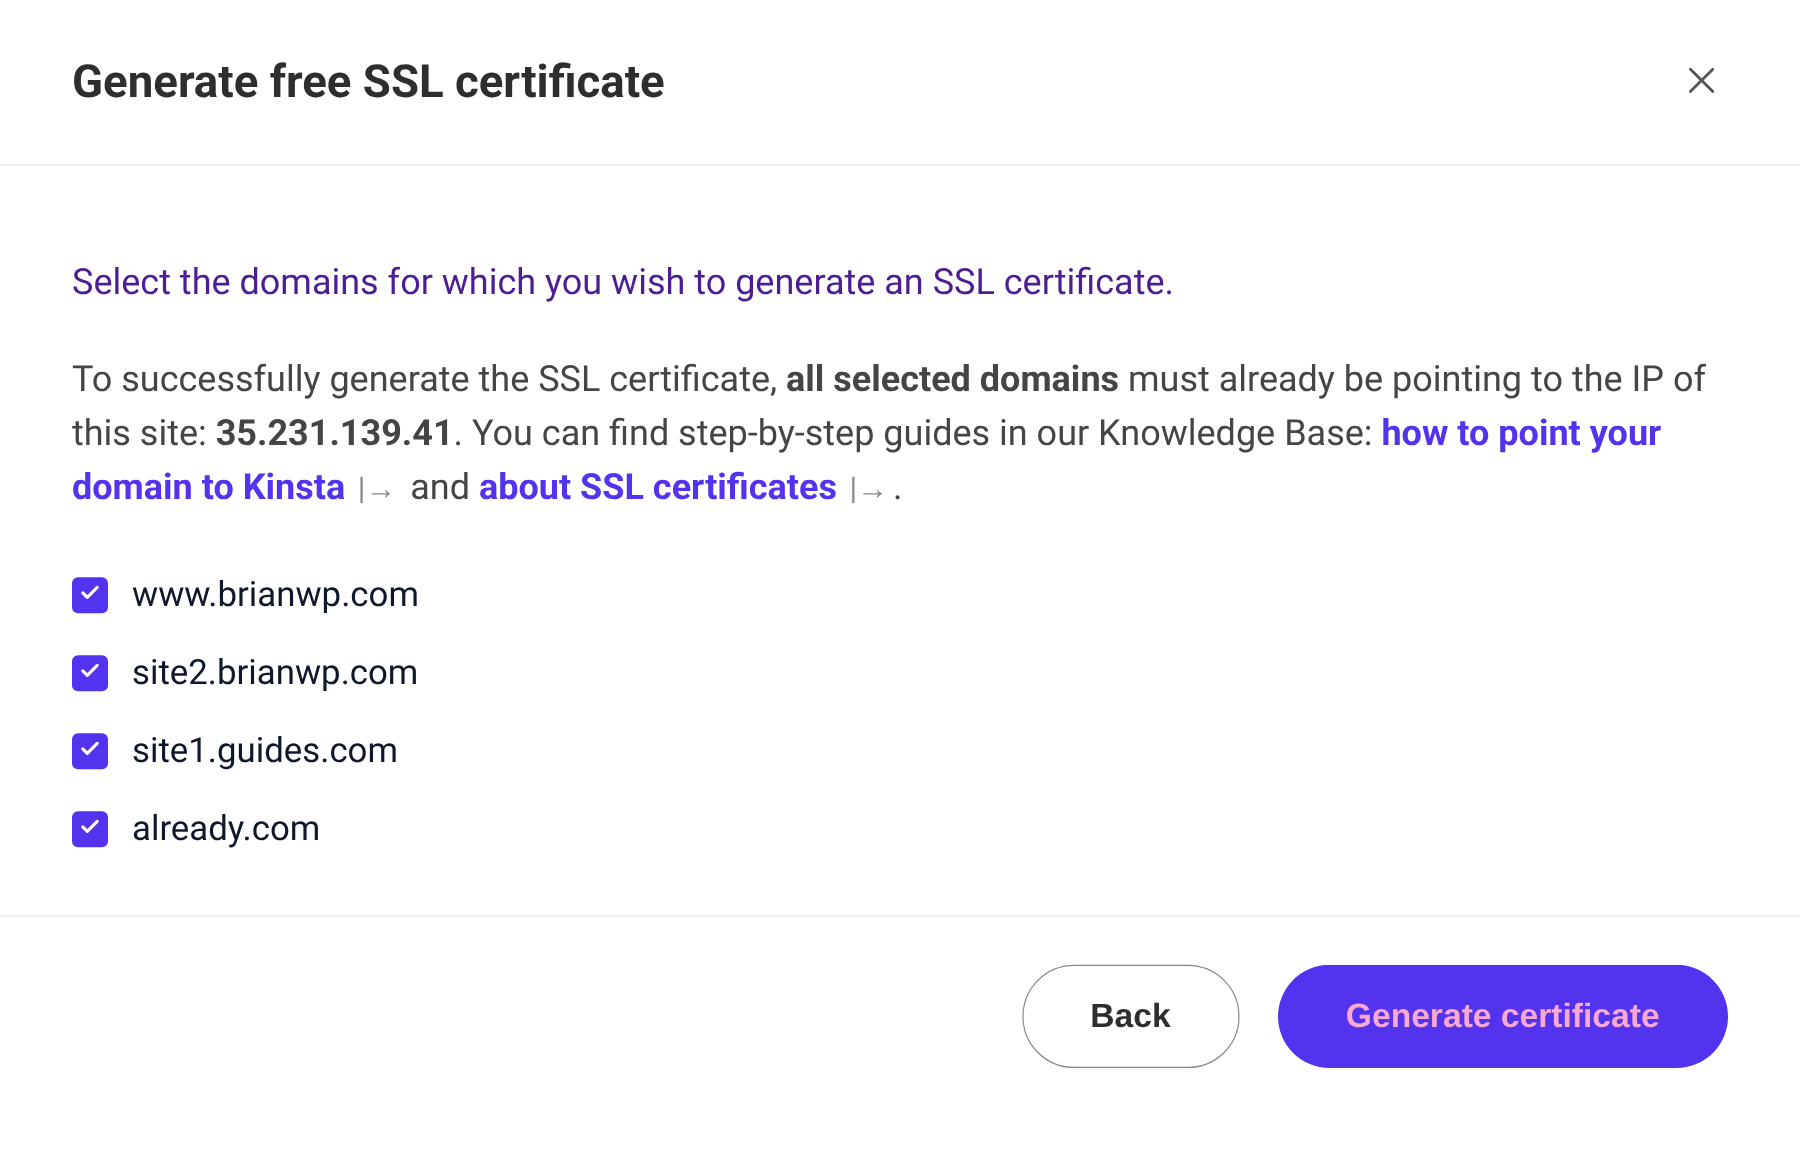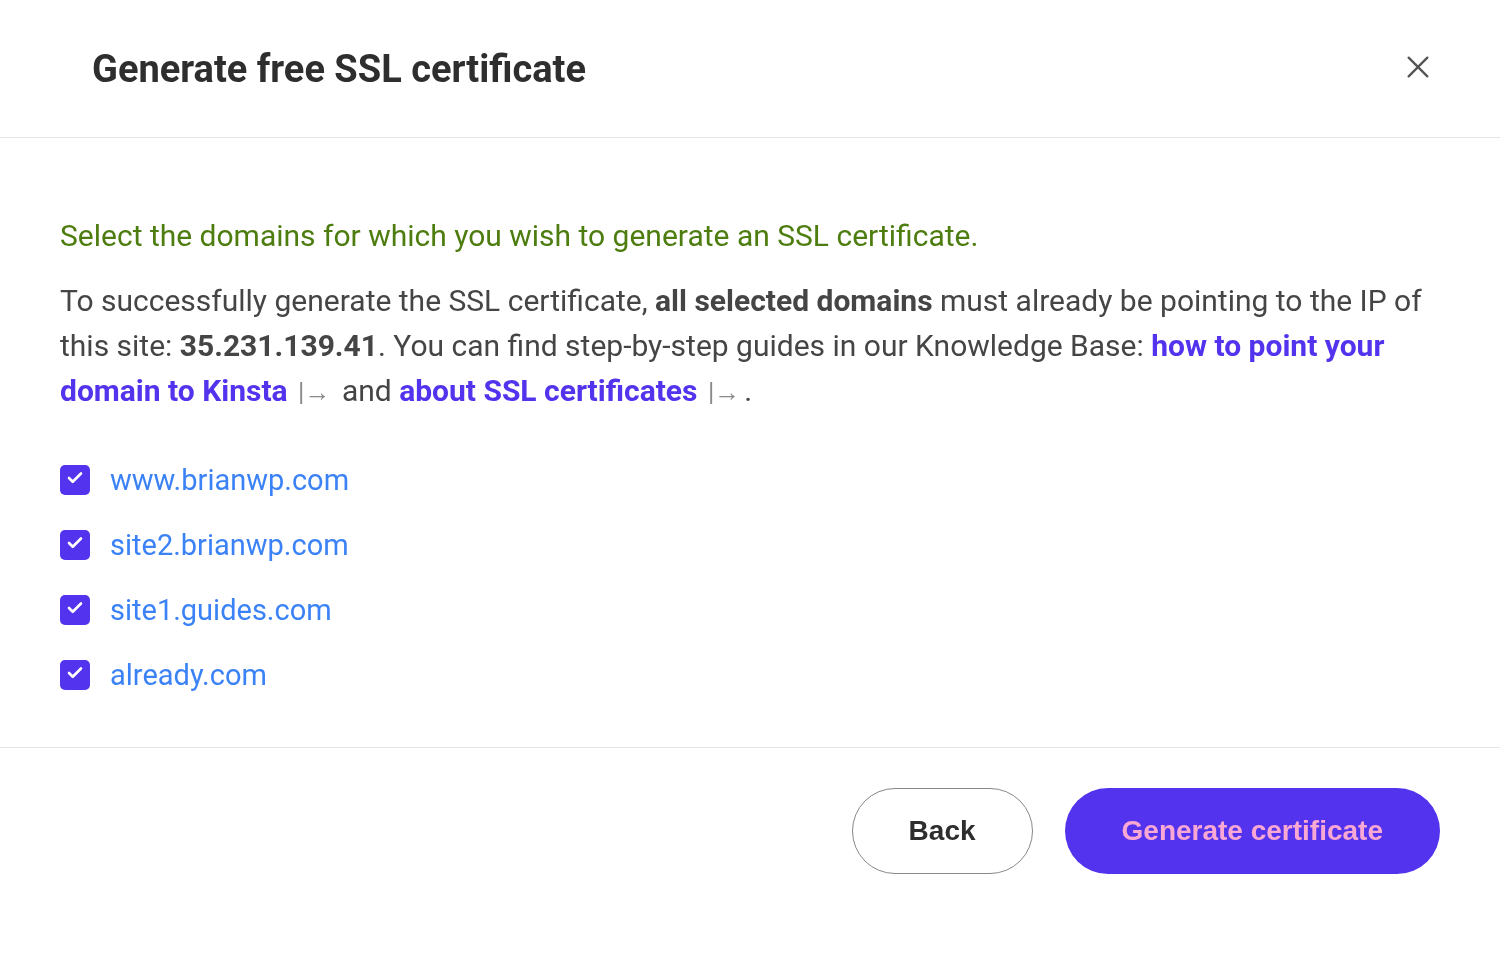--- a/index.html
+++ b/index.html
@@ -12,21 +12,21 @@
       background: #fff;
       color: #2e2e2e;
       width: 1500px;
       height: 978px;
       position: relative;
     }
     .modal-header {
       display: flex;
       justify-content: space-between;
       align-items: center;
-      padding: 45px 60px 45px 92px;
+      padding: 45px 60px 45px 60px;
       border-bottom: 1px solid #e5e5e5;
     }
     .modal-title {
       font-size: 38px;
       font-weight: 700;
       color: #2e2e2e;
     }
     .close-btn {
       background: none;
       border: none;
@@ -39,23 +39,23 @@
     .close-btn svg {
       width: 28px;
       height: 28px;
     }
     .modal-body {
       padding: 75px 60px 55px 60px;
       border-bottom: 1px solid #e5e5e5;
     }
     .intro-text {
       font-size: 30px;
-      color: #4d7c0f;
+      color: #4c1d95;
       line-height: 1.5;
-      margin-bottom: 20px;
+      margin-bottom: 36px;
     }
     .guide-text {
       font-size: 30px;
       color: #454545;
       line-height: 1.5;
       margin-bottom: 50px;
     }
     .emphasis {
       font-weight: 700;
     }
@@ -91,21 +91,21 @@
       justify-content: center;
       cursor: pointer;
       flex-shrink: 0;
     }
     .checkbox svg {
       width: 18px;
       height: 18px;
     }
     .domain-label {
       font-size: 29px;
-      color: #3b82f6;
+      color: #0f172a;
     }
     .modal-footer {
       display: flex;
       justify-content: flex-end;
       gap: 32px;
       padding: 40px 60px 40px 60px;
       margin-left: 44px;
     }
     .btn {
       border-radius: 50px;

